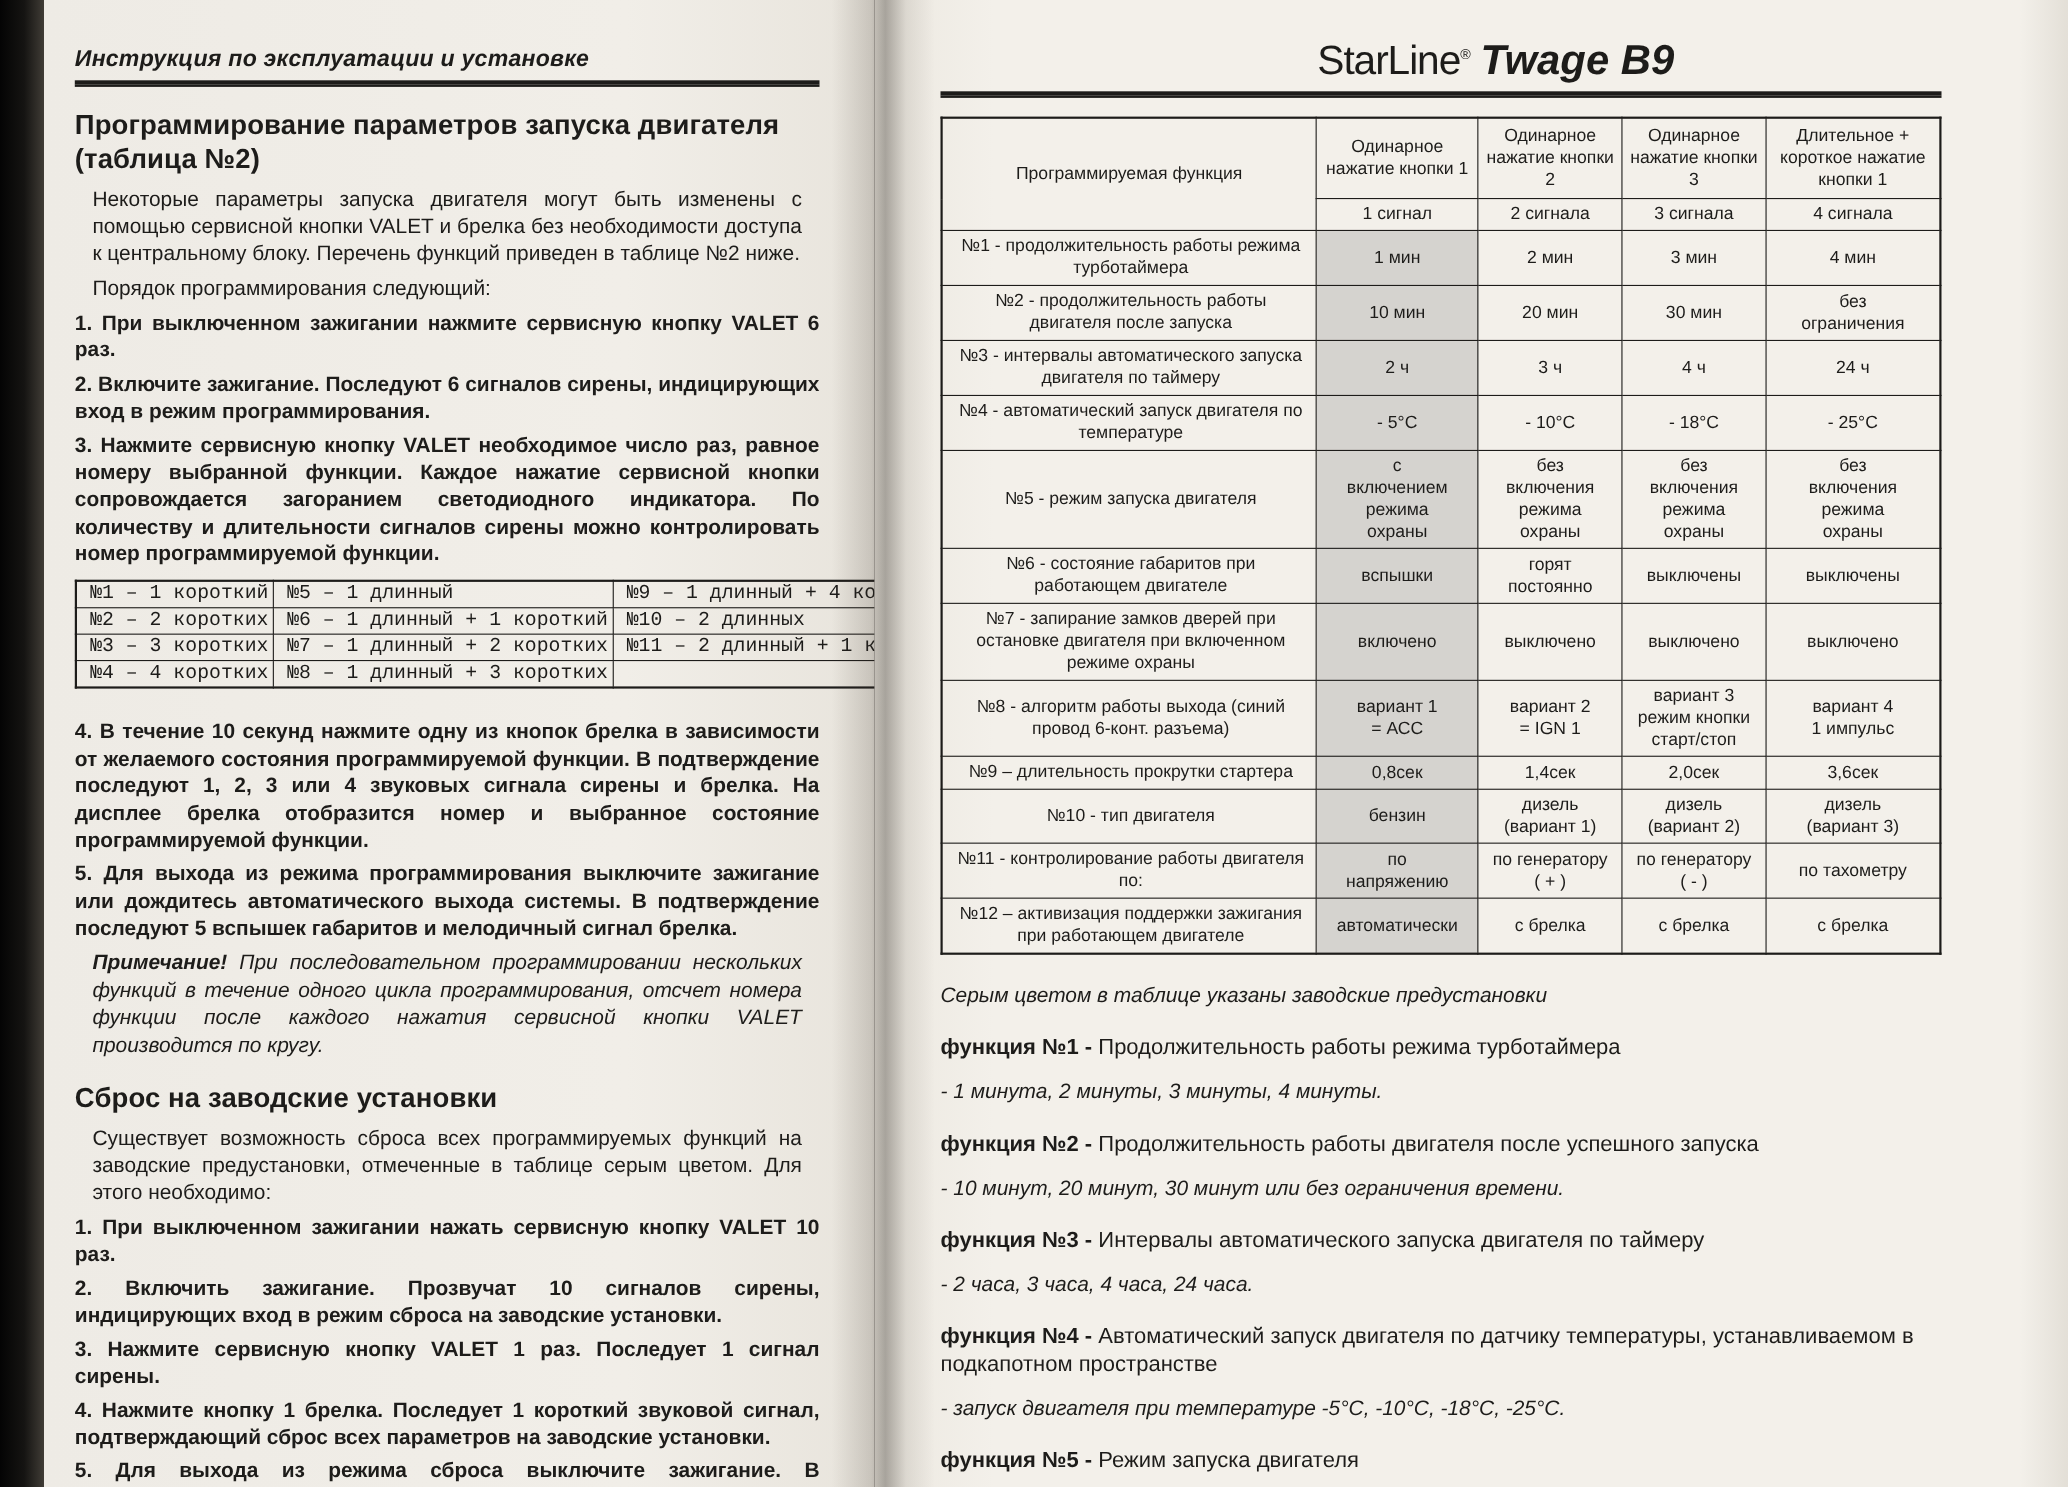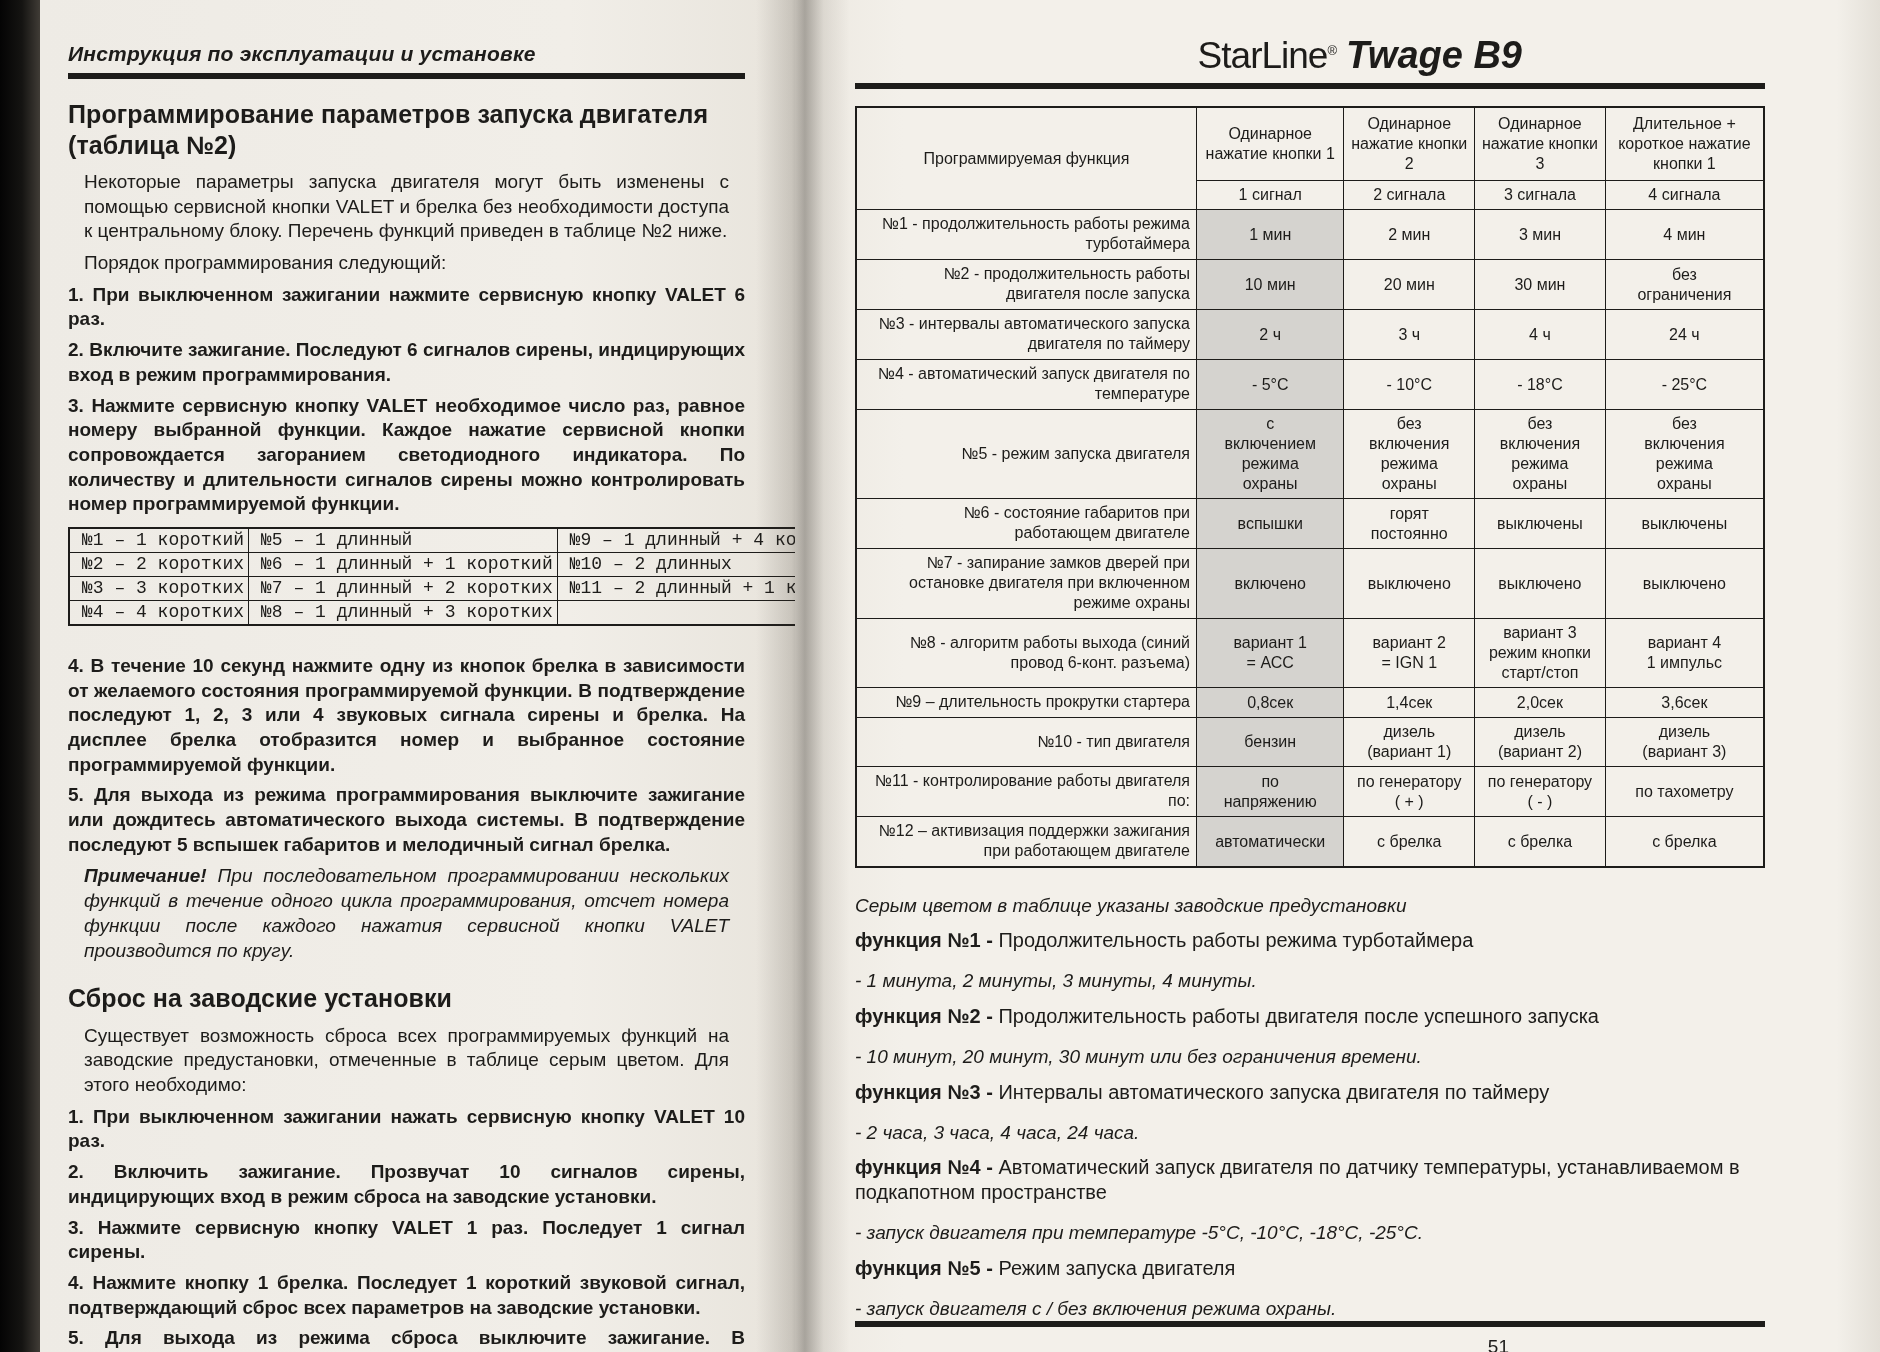--- a/index.html
+++ b/index.html
@@ -35,27 +35,27 @@
 
   .rp-header { display:flex; justify-content:flex-end; align-items:baseline; padding-right:243px; margin-bottom:6px; }
   .brand { font-size:37px; font-weight:normal; letter-spacing:-1px; }
   .brand sup { font-size:13px; }
   .model { font-size:38px; font-weight:bold; font-style:italic; margin-left:10px; }
 
   .main-table { width:100%; margin-top:17px; border:2.5px solid var(--ink); }
   .main-table th, .main-table td { border:1.7px solid var(--ink); font-weight:normal; font-size:16px; line-height:1.25; vertical-align:middle; }
   .main-table col.c-fn { width:37.5%; }
   .main-table th { text-align:center; padding:6px 6px; }
-  .main-table td.fn { text-align:right; padding:4px 6px 5px 9px; }
+  .main-table td.fn { text-align:center; padding:4px 6px 5px 9px; }
   .main-table td.val { text-align:center; padding:4px 4px; white-space:pre-line; }
   .main-table td.preset { background:var(--preset); }
   .main-table tr.sig-row th { padding:4px 4px; }
 
   .gray-note { font-style:italic; font-size:19px; margin-top:27px; }
-  .fn-note .fn-title { font-size:20px; margin-top:11px; line-height:1.25; }
+  .fn-note .fn-title { font-size:20px; margin-top:23px; line-height:1.25; }
   .fn-note .fn-label { font-weight:bold; }
   .fn-note .fn-opts { font-size:19px; font-style:italic; margin-top:16px; line-height:1.25; }
 
   .lp-footer { margin-top:32px; }
   .page-num { font-size:19px; margin-top:9px; }
   .rp-footer { margin-top:auto; }
   .rp-footer .page-num { text-align:right; padding-right:256px; }
 </style>
 </head>
 <body>

